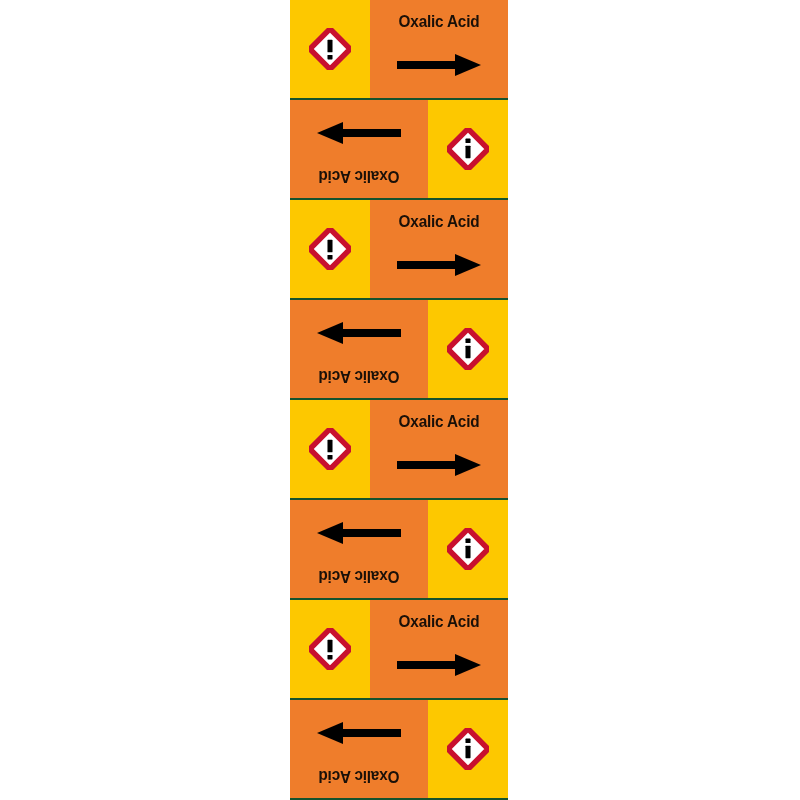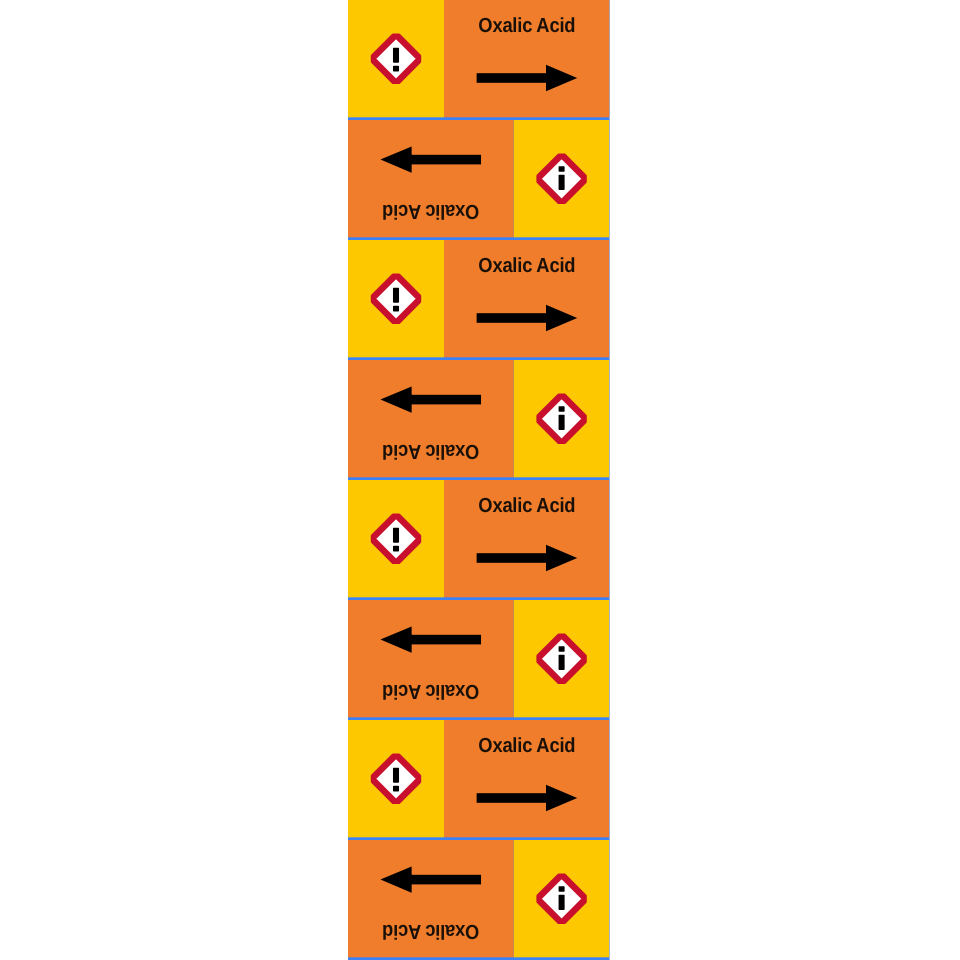--- a/index.html
+++ b/index.html
@@ -97,21 +97,21 @@
     align-items: center;
     justify-content: center;
   }
   .flow-arrow svg {
     display: block;
   }
 </style>
 </head>
 <body>
 
-<div id="label-strip" style="left: 290px; width: 218px; background-color: #3b82f6;">
+<div id="label-strip" style="left: 290px; width: 218px; background-color: #14532d;">
     <div class="label-band" style="top: 0px;">
 
     <div class="pictogram-panel" style="background-color: rgb(253, 200, 0);">
       <span class="ghs-diamond">
         <svg viewBox="0 0 100 100" xmlns="http://www.w3.org/2000/svg" aria-hidden="true">
           <polygon points="50,2 98,50 50,98 2,50" fill="#FFFFFF" stroke="#C8102E" stroke-width="13"></polygon>
           <rect x="44" y="28" width="12" height="30" rx="1.5" fill="#000000"></rect>
           <rect x="44" y="64" width="12" height="11" rx="1.5" fill="#000000"></rect>
         </svg>
       </span>

